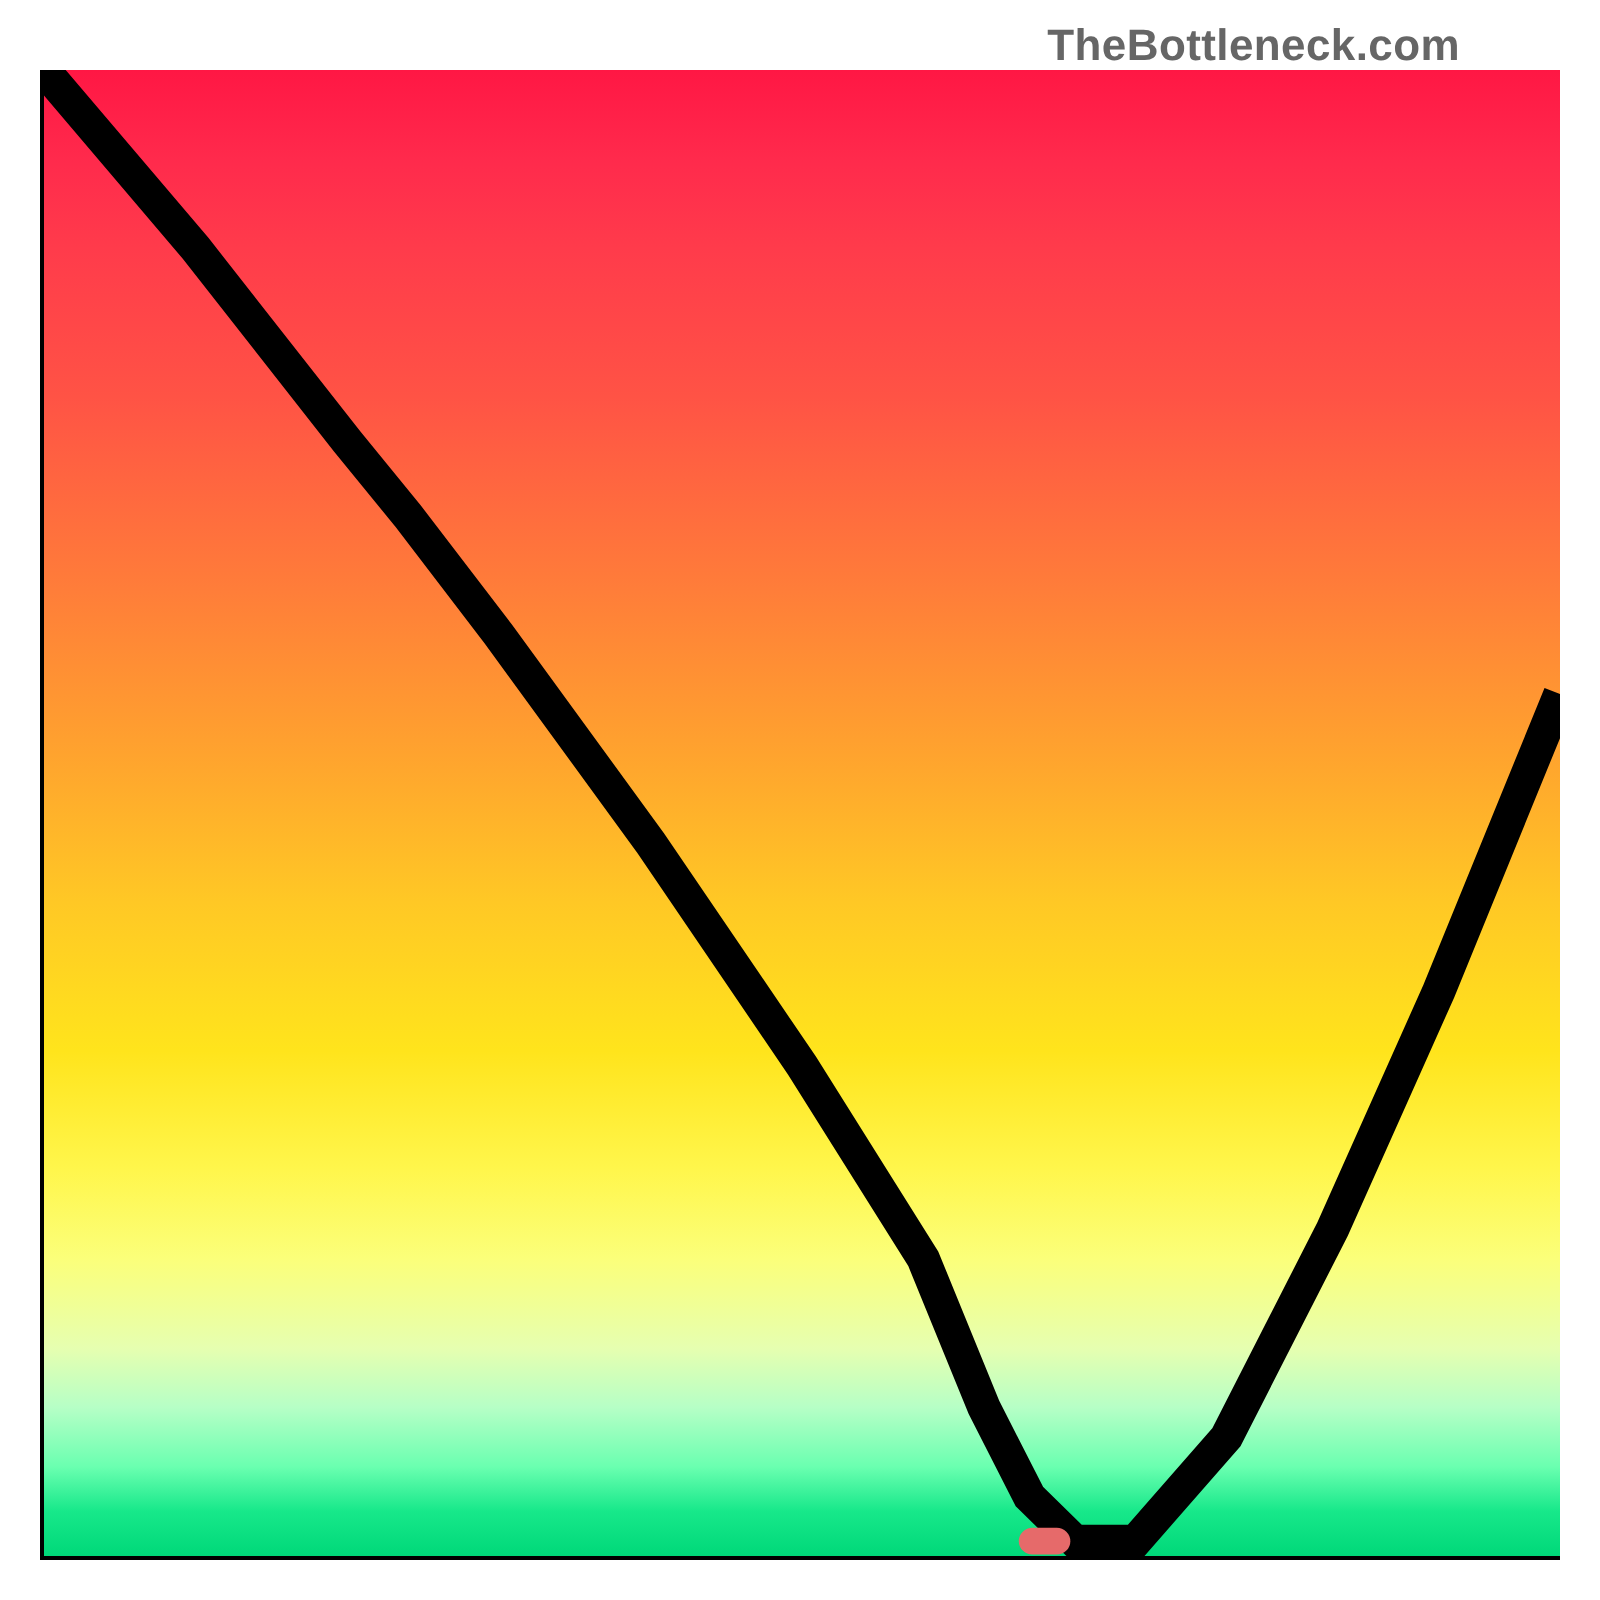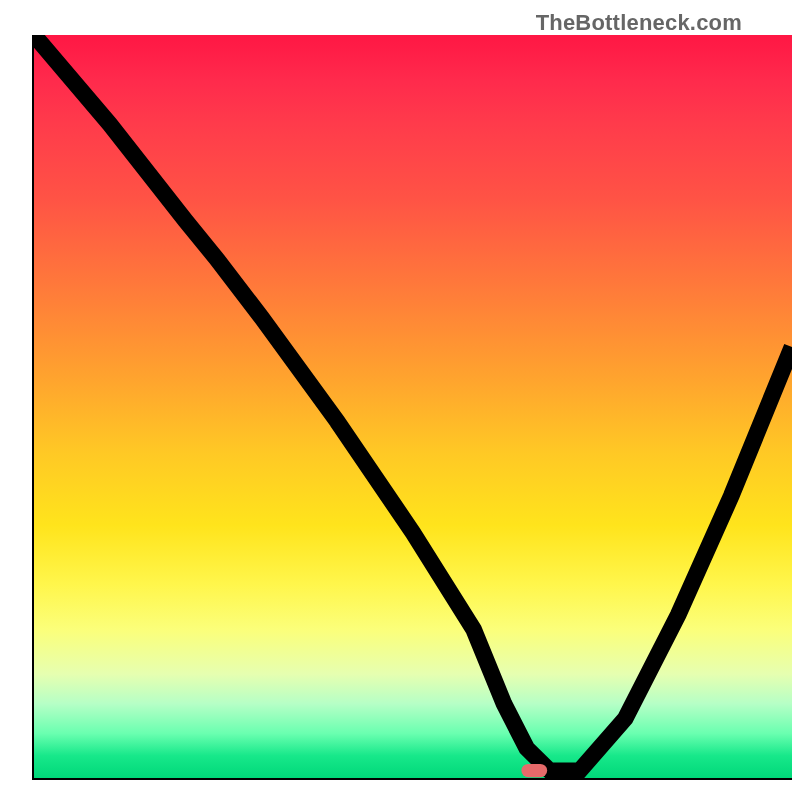--- a/index.html
+++ b/index.html
@@ -8,21 +8,20 @@
     width: 800px;
     height: 800px;
     overflow: hidden;
     font-family: Arial, Helvetica, sans-serif;
     background: #fff;
   }
   .chart-wrap {
     position: relative;
     width: 752px;
     height: 800px;
-    margin-left: 12px;
   }
   .plot-area {
     position: absolute;
     left: 20px;
     top: 35px;
     width: 760px;
     height: 745px;
     border-left: 2px solid #000;
     border-bottom: 2px solid #000;
     box-sizing: border-box;

